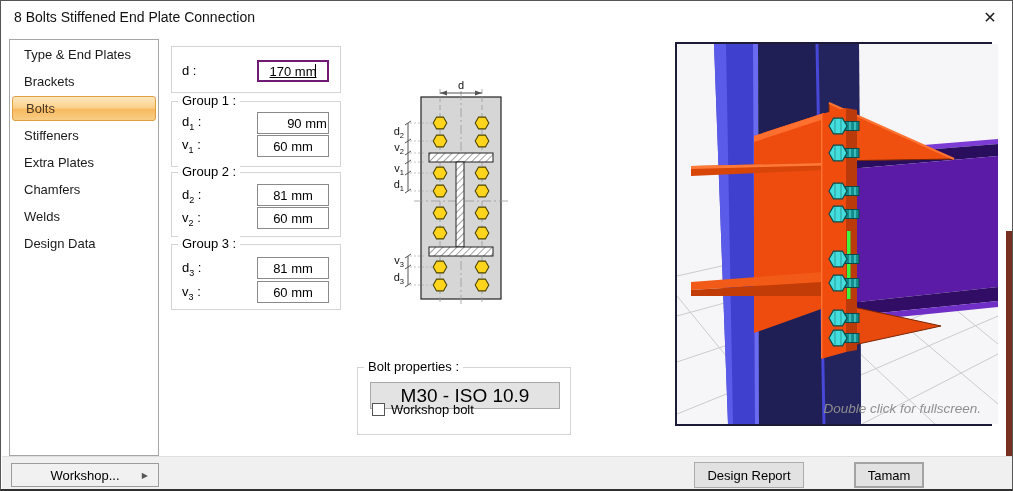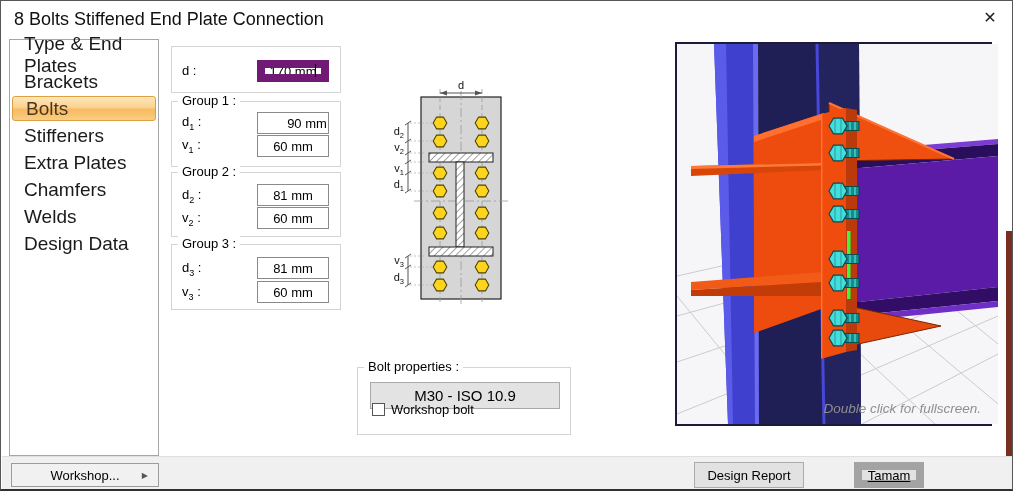--- a/index.html
+++ b/index.html
@@ -1,48 +1,48 @@
 <!DOCTYPE html>
 <html><head>
 <meta charset="utf-8">
 <style>
   html,body{margin:0;padding:0;background:#fff;}
   .dialog{position:relative;width:1013px;height:491px;background:#fff;
     border:1px solid #565656;border-bottom:2px solid #303030;box-sizing:border-box;
     font-family:"Liberation Sans",sans-serif;overflow:hidden;}
-  .title{position:absolute;left:13px;top:8px;font-size:18px;color:#111;white-space:nowrap;}
+  .title{position:absolute;left:13px;top:8px;font-size:14px;color:#111;white-space:nowrap;}
   .close-btn{position:absolute;left:973px;top:4px;width:32px;height:24px;display:flex;
     align-items:center;justify-content:center;font-size:16px;color:#222;cursor:default;}
   
   .sidebar{position:absolute;left:8px;top:38px;width:150px;height:417px;background:#fff;
     border:1px solid #a6a6a6;box-sizing:border-box;padding-top:1px;}
-  .side-item{height:27px;display:flex;align-items:center;padding-left:13px;font-size:19px;color:#1a1a1a;margin:0 1px;box-sizing:border-box;}
+  .side-item{height:27px;display:flex;align-items:center;padding-left:13px;font-size:13px;color:#1a1a1a;margin:0 1px;box-sizing:border-box;}
   .side-item.selected{background:linear-gradient(#fde7bd,#fbd28e 45%,#f7ba60 55%,#f9cd86);
     border:1px solid #dfa03f;border-radius:3px;margin:1px 2px;height:25px;color:#4a3520;}
   
   .gbox{position:absolute;border:1px solid #d4d4d4;background:#fff;}
   .glabel{position:absolute;top:-9px;left:6px;background:#fff;padding:0 4px;font-size:13px;color:#000;white-space:nowrap;}
   .frow{position:absolute;left:10px;font-size:13px;color:#000;}
   .frow sub{font-size:9px;}
   .fin{position:absolute;left:85px;width:72px;height:22px;border:1px solid #8a8a8a;box-sizing:border-box;
     font-size:13px;text-align:center;font-family:"Liberation Sans",sans-serif;padding:0;background:#fff;color:#000;}
-  .fin.focused{border:8px solid #701a75;}
+  .fin.focused{border:2px solid #701a75;text-decoration:underline;}
   .caret{position:absolute;width:1px;height:13px;background:#000;}
   
   .bp-btn{position:absolute;left:12px;top:14px;width:190px;height:27px;background:#e3e3e3;border:1px solid #a9a9a9;
-    box-sizing:border-box;display:flex;align-items:center;justify-content:center;font-size:15px;color:#000;}
+    box-sizing:border-box;display:flex;align-items:center;justify-content:center;font-size:19px;color:#000;}
   .cb-row{position:absolute;left:14px;top:34px;display:flex;align-items:center;font-size:13px;color:#000;}
   .cb{width:13px;height:13px;border:1px solid #555;background:#fff;margin-right:6px;box-sizing:border-box;}
   
   .footerbar{position:absolute;left:1px;top:455px;width:1011px;height:34px;background:#f0f0f0;border-top:1px solid #dfdfdf;}
   .btn{position:absolute;display:flex;align-items:center;justify-content:center;font-size:13px;color:#000;
     background:#e2e2e2;border:1px solid #acacac;box-sizing:border-box;}
   .btn.fav{background:#f1f1f1;border-color:#9c9c9c;justify-content:center;}
   .fav-arrow{position:absolute;right:10px;top:7px;font-size:8px;color:#555;}
-  .btn.ok{border:8px solid #a3a3a3;text-decoration:underline;}
+  .btn.ok{border:2px solid #a3a3a3;}
   
   .viewer{position:absolute;left:674px;top:41px;width:317px;height:384px;border:2px solid #1c1c38;box-sizing:border-box;background:#e5e5e5;font-style:italic;}
   .edge-strip{position:absolute;left:1005px;top:230px;width:6px;height:259px;background:#77301f;}
   svg text{font-family:"Liberation Sans",sans-serif;}
 </style>
 </head>
 <body>
 
 <div class="dialog">
 

